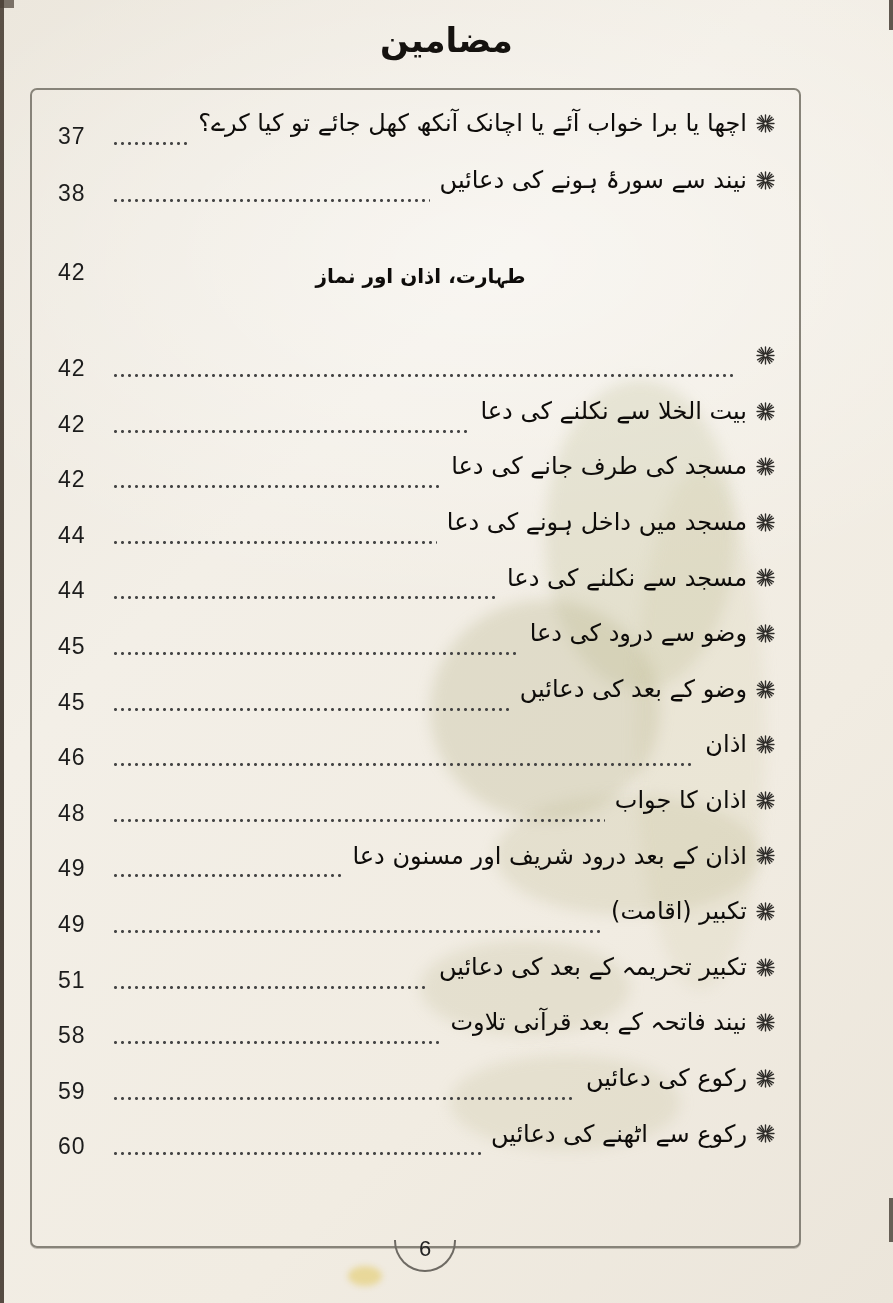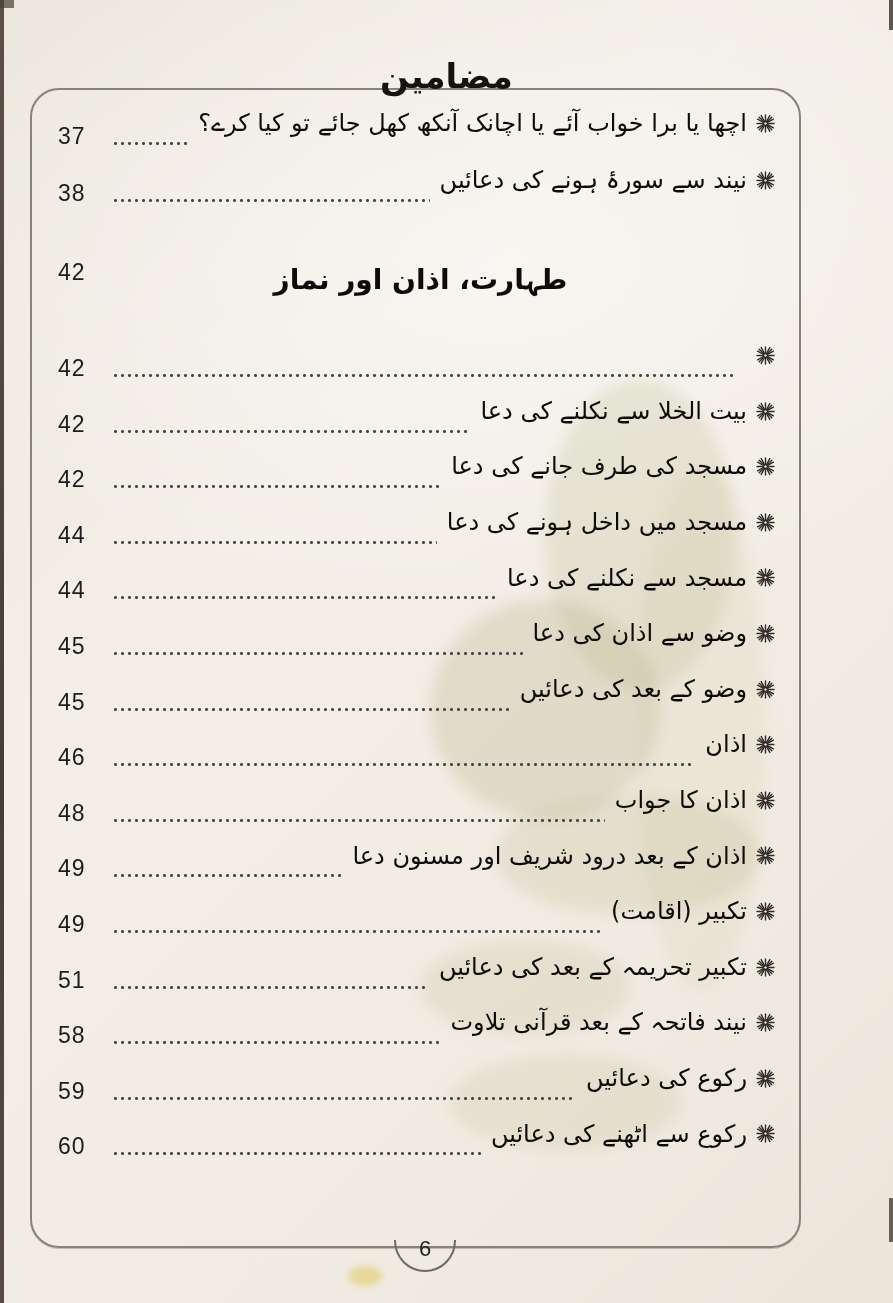--- a/index.html
+++ b/index.html
@@ -22,23 +22,23 @@
   .g1{left:545px;top:380px;width:190px;height:310px;background:rgba(186,182,138,.24);}
   .g2{left:430px;top:600px;width:230px;height:220px;background:rgba(172,170,122,.26);}
   .g3{left:495px;top:795px;width:265px;height:120px;background:rgba(180,176,130,.22);}
   .g4{left:420px;top:940px;width:210px;height:95px;background:rgba(180,176,130,.20);}
   .g5{left:450px;top:1055px;width:230px;height:95px;background:rgba(185,181,136,.20);}
   .g6{left:635px;top:470px;width:130px;height:520px;background:rgba(198,194,150,.16);}
   .stain{left:348px;top:1266px;width:34px;height:20px;background:rgba(226,197,84,.5);filter:blur(3px);}
 
   
   .doc-title{position:absolute;top:20px;left:0;width:100%;text-align:center;
-    font-size:34px;font-weight:bold;color:#15120f;direction:rtl;z-index:4;margin-top:36px;}
+    font-size:34px;font-weight:bold;color:#15120f;direction:rtl;z-index:4;}
   .frame{position:absolute;left:30px;top:88px;width:767px;height:1156px;
-    border:2.5px solid #878379;border-radius:29px;z-index:3;
+    border:2.5px solid #878379;border-radius:7px;z-index:3;
     box-shadow:0 1px 0 rgba(120,115,105,.4);}
   .toc{position:absolute;left:2px;top:2px;right:2px;bottom:2px;
     padding:2px 14px 0 24px;display:flex;flex-direction:column;overflow:hidden;}
 
   
   .row{display:flex;align-items:flex-end;position:relative;}
   .pre-row{height:57px;}
   .main-row{height:55.6px;}
   .main-row.first{height:71px;}
   .num{width:52px;font-family:"Liberation Sans",sans-serif;font-size:23px;
@@ -48,22 +48,22 @@
     background-size:7px 5px;background-repeat:repeat-x;background-position:left bottom;}
   .entry-title{font-size:24px;font-weight:normal;color:#0e0c0a;direction:rtl;
     line-height:1.2;padding-bottom:13px;white-space:nowrap;}
   .bullet{width:36px;display:flex;justify-content:center;align-items:flex-end;padding-bottom:18px;}
   .bullet svg{display:block;}
 
   
   .section-row{height:104px;position:relative;}
   .section-num{position:absolute;left:0;bottom:26px;font-family:"Liberation Sans",sans-serif;
     font-size:23px;color:#1c1c1c;letter-spacing:1px;}
-  .section-title{position:absolute;left:0;right:0;bottom:16px;text-align:center;
-    font-size:28px;font-weight:bold;color:#0e0c0a;direction:rtl;}
+  .section-title{position:absolute;left:0;right:0;bottom:24px;text-align:center;
+    font-size:20px;font-weight:bold;color:#0e0c0a;direction:rtl;}
 
   
   .folio{position:absolute;left:30px;top:1240px;width:790px;text-align:center;z-index:4;}
   .folio-arc{width:58px;height:30px;margin:0 auto;border:2.5px solid #6e6a63;border-top:none;
     border-radius:0 0 60px 60px;position:relative;}
   .folio-num{position:absolute;left:0;top:-4px;width:100%;text-align:center;
     font-family:"Liberation Sans",sans-serif;font-size:22px;color:#242424;}
 </style>
 </head>
 <body>
@@ -227,21 +227,21 @@
           <line x1="1.6" y1="5.2" x2="17.4" y2="13.8"></line>
           <line x1="1.6" y1="13.8" x2="17.4" y2="5.2"></line>
         </g>
         <circle cx="9.5" cy="9.5" r="1.6" fill="#f1ece2" stroke="#2e2c29" stroke-width="0.8"></circle>
       </svg>
     </span>
   </div>
         <div class="row main-row">
     <span class="num">45</span>
     <span class="leader"></span>
-    <span class="entry-title">وضو سے اذان کی دعا</span>
+    <span class="entry-title">وضو سے درود کی دعا</span>
     <span class="bullet">
       <svg width="19" height="19" viewBox="0 0 19 19">
         <g stroke="#2e2c29" stroke-width="1.4" stroke-linecap="round">
           <line x1="9.5" y1="1" x2="9.5" y2="18"></line>
           <line x1="1" y1="9.5" x2="18" y2="9.5"></line>
           <line x1="3.2" y1="3.2" x2="15.8" y2="15.8"></line>
           <line x1="15.8" y1="3.2" x2="3.2" y2="15.8"></line>
           <line x1="5.2" y1="1.6" x2="13.8" y2="17.4"></line>
           <line x1="13.8" y1="1.6" x2="5.2" y2="17.4"></line>
           <line x1="1.6" y1="5.2" x2="17.4" y2="13.8"></line>

